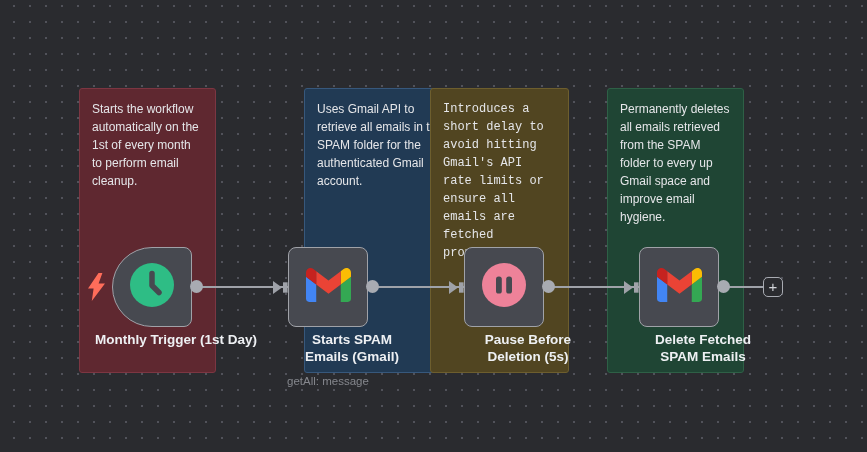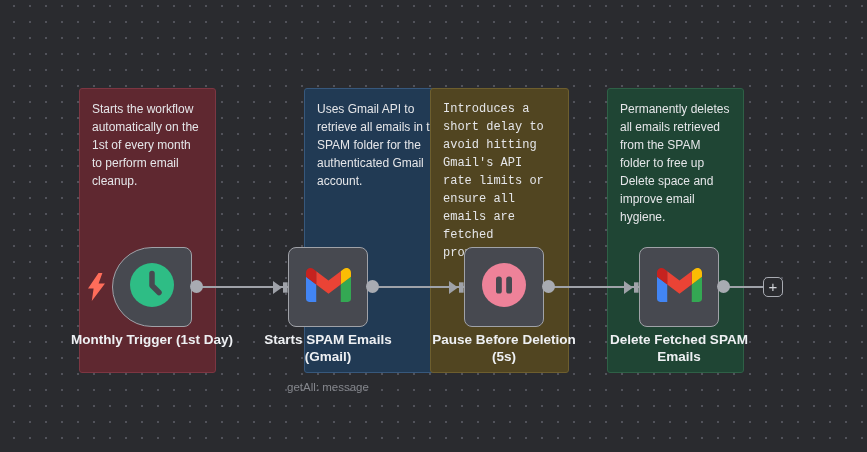--- a/index.html
+++ b/index.html
@@ -27,22 +27,22 @@
   }
   .out-dot {
     position:absolute; top:280px; width:13px; height:13px; border-radius:50%;
     background:#a8abb2; z-index:4;
   }
   .in-arrow { position:absolute; top:280px; z-index:4; }
   .caption {
     position:absolute; top:331px; transform:translateX(-50%);
     text-align:center; z-index:4;
   }
-  .caption .label { font-size:13.5px; font-weight:600; color:#eef0f3; line-height:17px; }
-  .caption .sub { font-size:11.5px; color:#85878d; margin-top:16px; }
+  .caption .label { font-size:13.5px; font-weight:600; color:#eef0f3; line-height:17px;margin-left:48px; }
+  .caption .sub { font-size:11.5px; color:#85878d; margin-top:10px; }
   .caption .sub:empty { display:none; }
   .caption.wrap { width:158px; }
   .caption.nowrap { white-space:nowrap; }
   .bolt { position:absolute; left:88px; top:273px; z-index:4; }
   .plus-btn {
     position:absolute; left:763px; top:277px; width:20px; height:20px; z-index:4;
     border:1.6px solid #a8abb2; border-radius:5px; box-sizing:border-box;
     background:#2a2b2f; color:#d3d5da; font-size:15px; font-weight:400;
     display:flex; align-items:center; justify-content:center; line-height:1;
     padding-bottom:1px;
@@ -56,21 +56,21 @@
   <div class="sticky" style="left: 79px; width: 137px; background-color: rgb(95, 40, 48); border-color: rgb(124, 54, 66);">
     <span>Starts the workflow automatically on the 1st of every month to perform email cleanup.</span>
   </div>
   <div class="sticky" style="left: 256px; width: 157px; background-color: rgb(33, 58, 84); border-color: rgb(55, 88, 124); margin-left: 48px;">
     <span>Uses Gmail API to retrieve all emails in the SPAM folder for the authenticated Gmail account.</span>
   </div>
   <div class="sticky" style="left: 430px; width: 139px; background-color: rgb(81, 69, 33); border-color: rgb(109, 94, 46); font-family: Liberation Mono, monospace;">
     <span>Introduces a short delay to avoid hitting Gmail's API rate limits or ensure all emails are fetched properly.</span>
   </div>
   <div class="sticky" style="left: 607px; width: 137px; background-color: rgb(31, 69, 52); border-color: rgb(46, 96, 70);">
-    <span>Permanently deletes all emails retrieved from the SPAM folder to free up Delete space and improve email hygiene.</span>
+    <span>Permanently deletes all emails retrieved from the SPAM folder to every up Gmail space and improve email hygiene.</span>
   </div>
 
   <div class="conn" style="left:192px;width:96px;"></div>
   <div class="conn" style="left:368px;width:96px;"></div>
   <div class="conn" style="left:544px;width:95px;"></div>
   <div class="conn" style="left:719px;width:45px;"></div>
 
   <div class="out-dot" style="left:190px;"></div>
   <div class="out-dot" style="left:366px;"></div>
   <div class="out-dot" style="left:542px;"></div>

